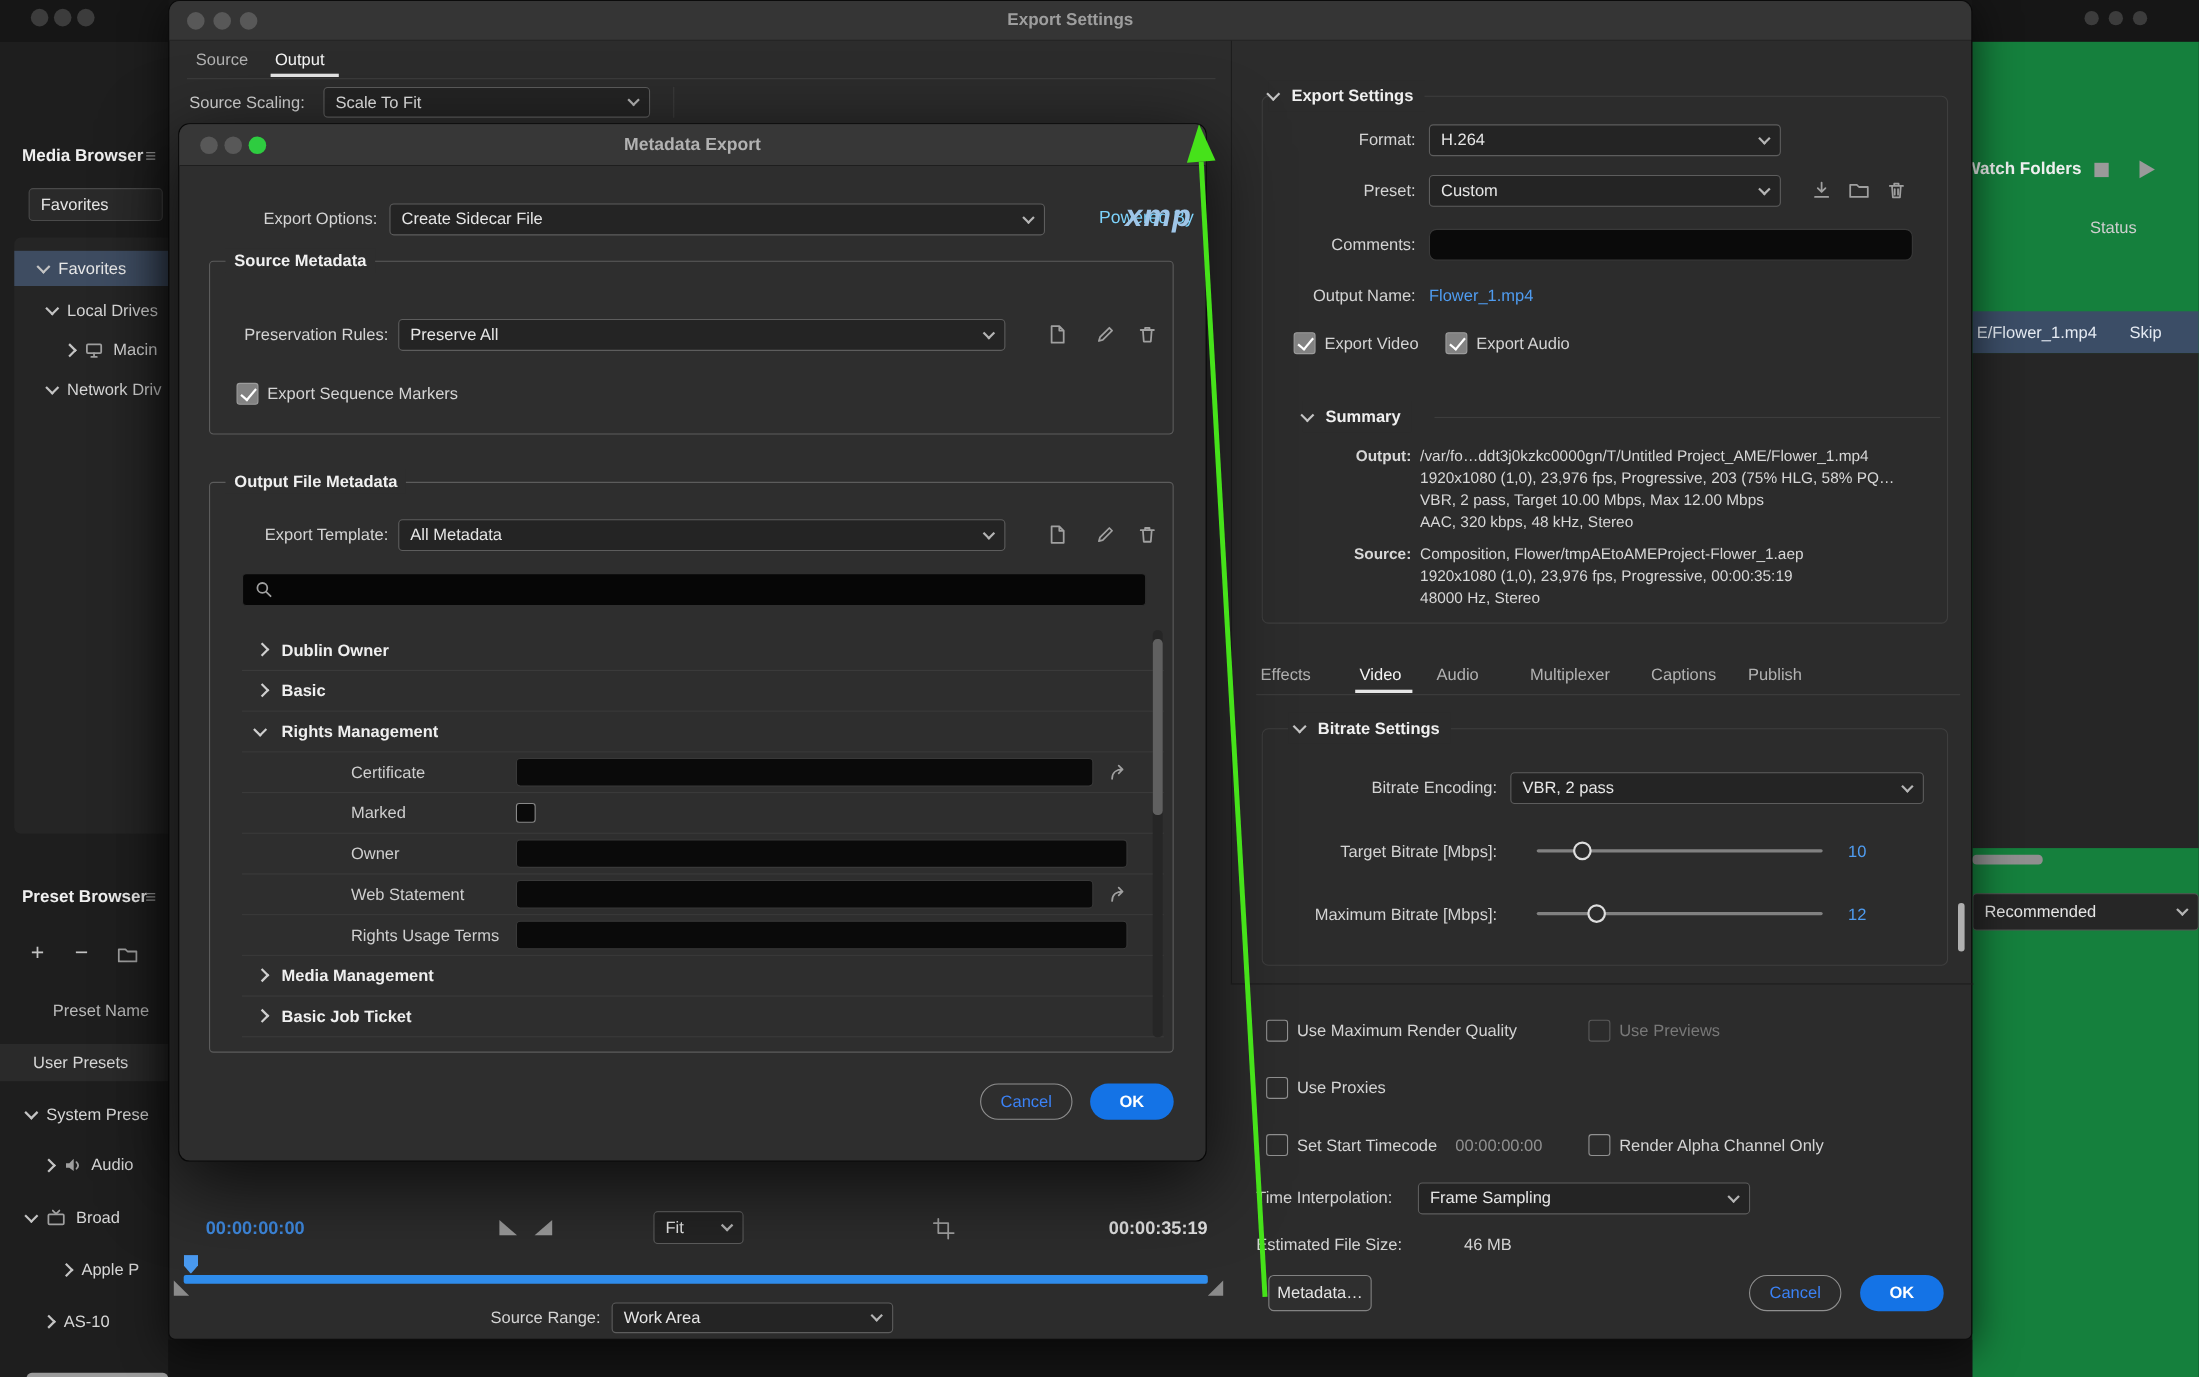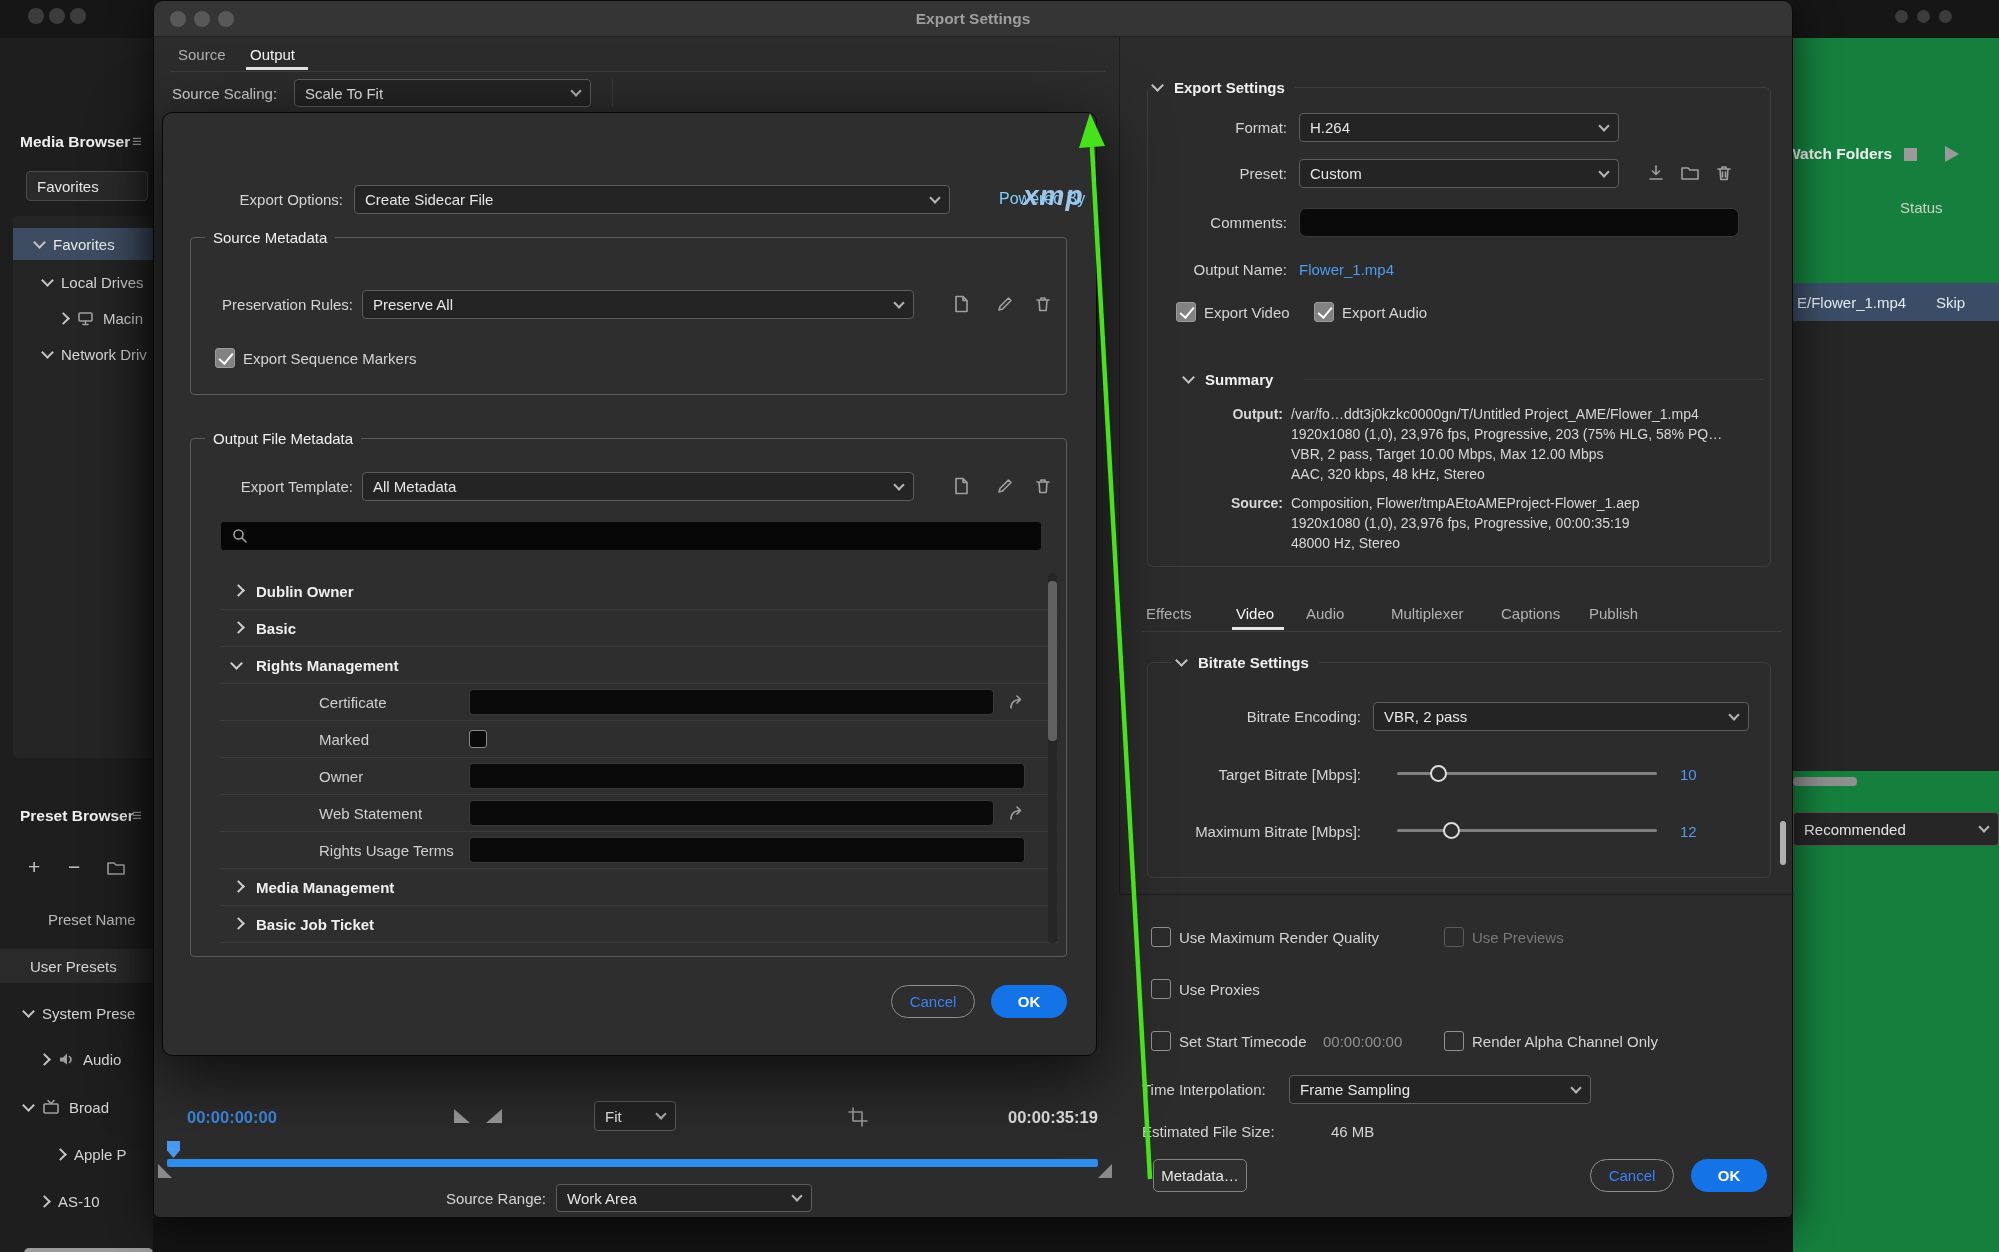--- a/index.html
+++ b/index.html
@@ -24,21 +24,21 @@
 .cb.dis{border-color:#5a5a5a}
 .inp{position:absolute;background:#0a0a0a;border:1px solid #393939;border-radius:5px}
 .pill{position:absolute;display:flex;align-items:center;justify-content:center;border-radius:17px;font-size:15px;cursor:default;white-space:nowrap}
 .pill.ghost{border:1.5px solid #8f8f8f;color:#3b82f6;background:transparent}
 .pill.blue{background:#1473e6;border:none;color:#fff;font-weight:bold}
 .hl{position:absolute;height:1px;background:#3d3d3d}
 .vl{position:absolute;width:1px;background:#1d1d1d}
 .light{position:absolute;width:16px;height:16px;border-radius:50%;background:#585858}
 .gbox{position:absolute;border:1px solid #3e3e3e;border-radius:6px}
 .fset{position:absolute;border:1px solid #5c5c5c;border-radius:4px}
-.legend{position:absolute;background:#2e2e2e;padding:0 8px;font-weight:normal;color:#f0f0f0;font-size:15px;height:22px;display:flex;align-items:center;z-index:2}
+.legend{position:absolute;background:#2e2e2e;padding:0 8px;font-weight:bold;color:#f0f0f0;font-size:15px;height:22px;display:flex;align-items:center;z-index:2}
 .hdr{position:absolute;display:flex;align-items:center;height:28px;background:#2c2c2c;padding:0 10px 0 0;z-index:2}
 .hdr .t{font-weight:bold;color:#f0f0f0;margin-left:12px;white-space:nowrap}
 .tab{position:absolute;height:26px;display:flex;align-items:center;font-size:15px;color:#b2b2b2;cursor:default;white-space:nowrap}
 .tab.on{color:#f5f5f5}
 .ic{position:absolute;display:flex;align-items:center;justify-content:center}
 svg.icon{stroke:#a0a0a0;fill:none;stroke-width:1.6;stroke-linecap:round;stroke-linejoin:round}
 .strack{position:absolute;height:3px;background:#818181;border-radius:2px}
 .sthumb{position:absolute;width:17px;height:17px;border:2.5px solid #dedede;border-radius:50%;background:#2c2c2c}
 .mrow{height:37px;border-bottom:1px solid #3a3a3a;position:relative}
 .rl{position:absolute;top:0;height:100%;display:flex;align-items:center;white-space:nowrap}
@@ -321,20 +321,26 @@
   <div class="ab" style="left:944px;top:1163px;width:0;height:0;border-bottom:14px solid #8a8a8a;border-left:14px solid transparent"></div>
 
   <div class="lbl r" style="left:280px;top:1183px;width:112px">Source Range:</div>
   <div class="dd" style="left:402px;top:1183px;width:256px;height:28px">
     <span>Work Area</span>
     <span class="cv"></span>
   </div>
 </div>
 
 <div id="dlg">
+  <div class="ab" style="left:0;top:0;width:933px;height:38px;background:#373737;border-radius:10px 10px 0 0;border-bottom:1px solid #1e1e1e">
+    <span class="light" style="left:19px;top:11px"></span>
+    <span class="light" style="left:41px;top:11px"></span>
+    <span class="light" style="left:63px;top:11px;background:#2ecc40"></span>
+    <div class="ab b" style="left:0;top:0;width:100%;height:38px;display:flex;align-items:center;justify-content:center;color:#b2b2b2;font-size:16px">Metadata Export</div>
+  </div>
 
   <div class="lbl r" style="left:30px;top:72px;width:150px">Export Options:</div>
   <div class="dd" style="left:191px;top:72px;width:596px;height:29px">
     <span>Create Sidecar File</span>
     <span class="cv"></span>
   </div>
   <div class="lbl" style="left:836px;top:76px;height:20px;font-size:16px;color:#7dd3fc">Powered By</div>
   <div class="lbl" style="left:860px;top:66px;height:34px;font-size:28px;font-weight:bold;font-style:italic;color:#9fc6e8;letter-spacing:1px">xmp</div>
 
   <div class="fset" style="left:27px;top:124px;width:877px;height:158px"></div>

